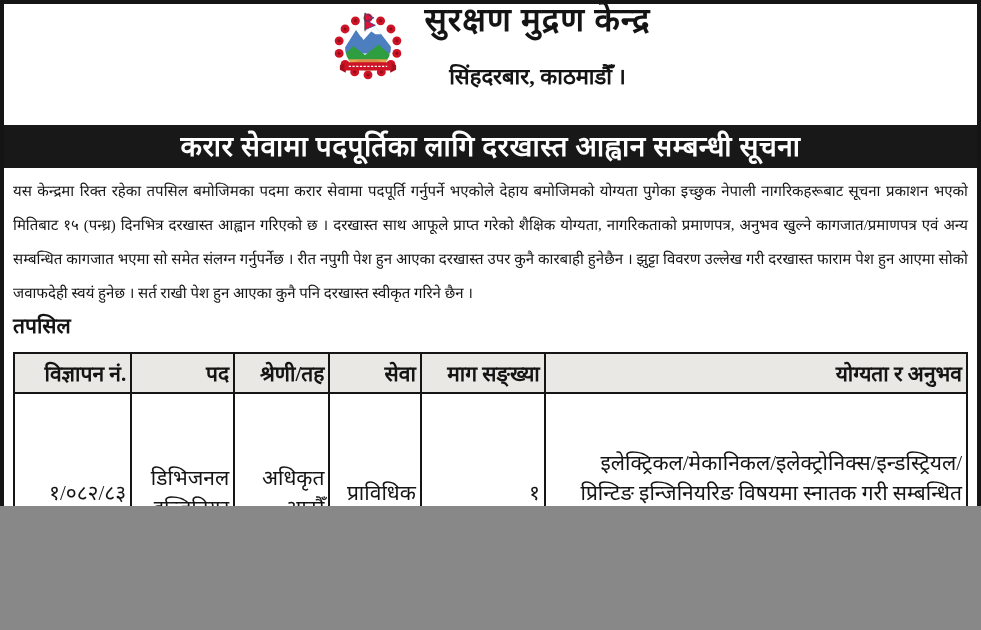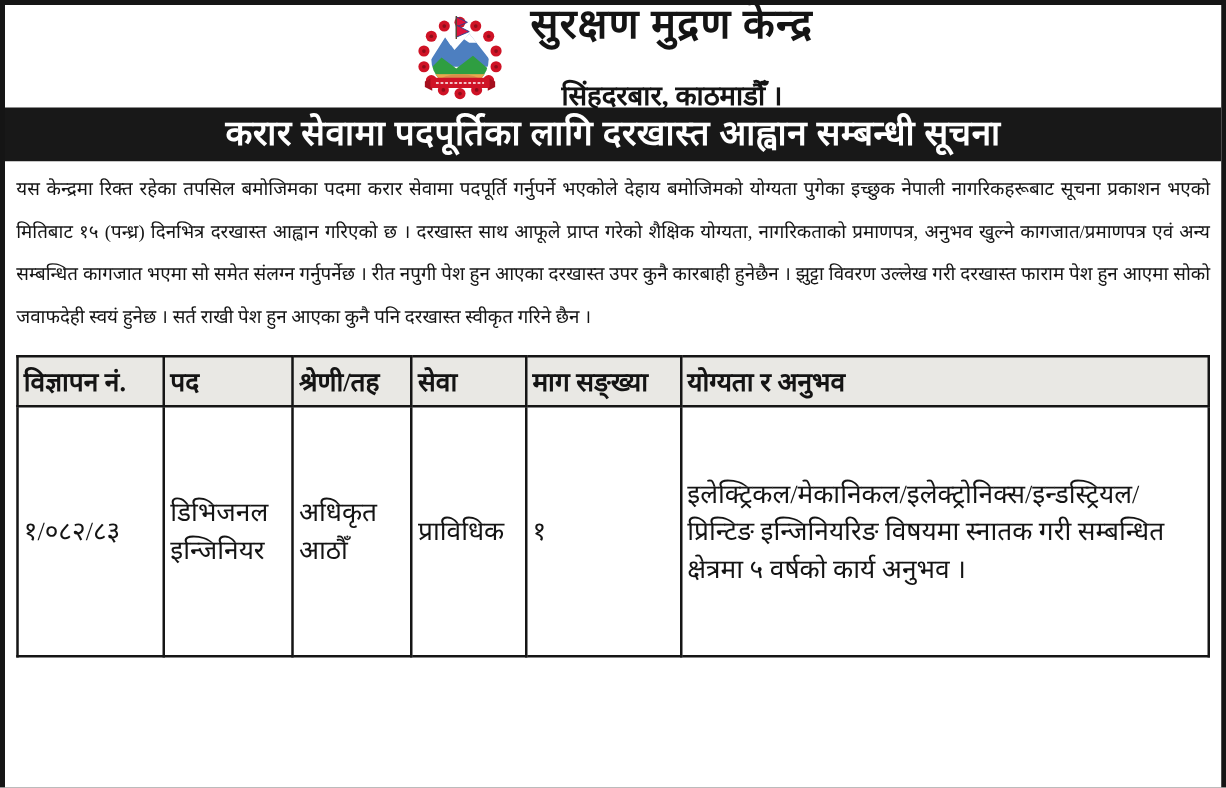--- a/index.html
+++ b/index.html
@@ -1,20 +1,20 @@
 <!DOCTYPE html>
 <html><head>
 <meta charset="utf-8">
 <style>
   * { margin: 0; padding: 0; box-sizing: border-box; }
   html, body { background: #888; }
   .page {
     position: relative;
     width: 981px;
-    height: 630px;
+    height: 506px;
     margin: 0 auto;
     background: #ffffff;
     border: 4px solid #151515;
     border-bottom: none;
     overflow: hidden;
     font-family: "Liberation Serif", "DejaVu Serif", serif;
     color: #141414;
   }
 
   
@@ -43,20 +43,21 @@
   
   .title-bar {
     background: #181818;
     color: #ffffff;
     text-align: center;
     height: 43px;
     line-height: 43px;
     font-size: 28px;
     font-weight: bold;
     letter-spacing: 0.5px;
+    margin-top: 39px;
   }
 
   
   .meta { text-align: center; }
   .notice-number-line {
     margin-top: 9px;
     font-size: 24px;
     font-weight: bold;
   }
   .publish-date-line {
@@ -85,21 +86,21 @@
   table.vacancy {
     width: calc(100% - 18px);
     margin: 13px 9px 0 9px;
     border-collapse: collapse;
     table-layout: fixed;
   }
   table.vacancy th, table.vacancy td {
     border: 2.5px solid #151515;
     font-size: 21px;
     padding: 2px 4px;
-    text-align: left;
+    text-align: right;
     vertical-align: middle;
   }
   table.vacancy th {
     background: #e9e8e4;
     font-weight: bold;
     height: 40px;
   }
   table.vacancy td { height: 200px; line-height: 30px; }
   td.qualification {
     text-align: justify;
@@ -181,20 +182,21 @@
       <div class="org-address">सिंहदरबार, काठमाडौँ ।</div>
     </div>
   </div>
 
   <div class="title-bar">
     <span>करार सेवामा पदपूर्तिका लागि दरखास्त आह्वान सम्बन्धी सूचना</span>
   </div>
 
 
   <div class="paragraph">यस केन्द्रमा रिक्त रहेका तपसिल बमोजिमका पदमा करार सेवामा पदपूर्ति गर्नुपर्ने भएकोले देहाय बमोजिमको योग्यता पुगेका इच्छुक नेपाली नागरिकहरूबाट सूचना प्रकाशन भएको मितिबाट १५ (पन्ध्र) दिनभित्र दरखास्त आह्वान गरिएको छ । दरखास्त साथ आफूले प्राप्त गरेको शैक्षिक योग्यता, नागरिकताको प्रमाणपत्र, अनुभव खुल्ने कागजात/प्रमाणपत्र एवं अन्य सम्बन्धित कागजात भएमा सो समेत संलग्न गर्नुपर्नेछ । रीत नपुगी पेश हुन आएका दरखास्त उपर कुनै कारबाही हुनेछैन । झुट्टा विवरण उल्लेख गरी दरखास्त फाराम पेश हुन आएमा सोको जवाफदेही स्वयं हुनेछ । सर्त राखी पेश हुन आएका कुनै पनि दरखास्त स्वीकृत गरिने छैन ।</div>
+  <div class="tapasil">तपसिल</div>
 
   <table class="vacancy">
     <colgroup>
       <col style="width:12.3%">
         <col style="width:10.8%">
         <col style="width:10.0%">
       <col style="width:9.6%">
         <col style="width:13.0%">
         <col style="width:44.3%">
     </colgroup>

